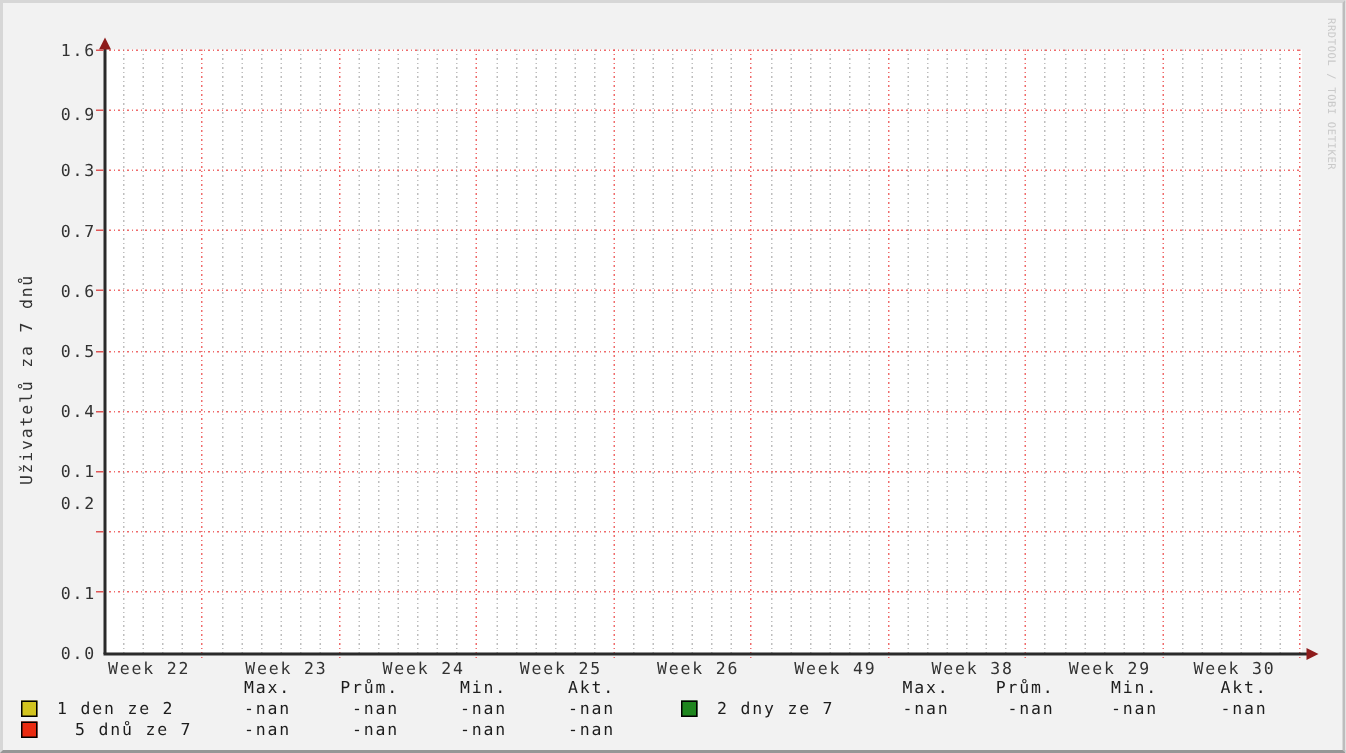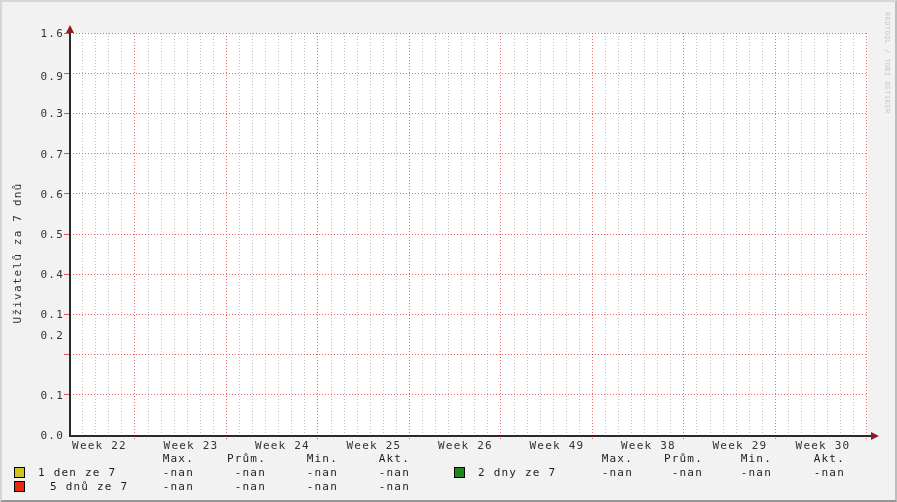--- a/index.html
+++ b/index.html
@@ -155,21 +155,21 @@
   <div id="legend">
       <div class="leg col" style="left: 130px; top: 450px;">Max.</div>
       <div class="leg col" style="left: 202px; top: 450px;">Prům.</div>
       <div class="leg col" style="left: 274px; top: 450px;">Min.</div>
       <div class="leg col" style="left: 346px; top: 450px;">Akt.</div>
       <div class="leg col" style="left: 569px; top: 450px;">Max.</div>
       <div class="leg col" style="left: 639px; top: 450px;">Prům.</div>
       <div class="leg col" style="left: 708px; top: 450px;">Min.</div>
       <div class="leg col" style="left: 781px; top: 450px;">Akt.</div>
       <div class="swatch" style="left: 12px; top: 465px; background: rgb(210, 196, 30);"></div>
-      <div class="leg" style="left: 36px; top: 464px;">1 den ze 7</div>
+      <div class="leg" style="left: 36px; top: 464px;">1 den ze 2</div>
       <div class="leg col" style="left: 130px; top: 464px;">-nan</div>
       <div class="leg col" style="left: 202px; top: 464px;">-nan</div>
       <div class="leg col" style="left: 274px; top: 464px;">-nan</div>
       <div class="leg col" style="left: 346px; top: 464px;">-nan</div>
       <div class="swatch" style="left: 12px; top: 479px; background: rgb(234, 42, 16);"></div>
       <div class="leg" style="left: 48px; top: 478px;">5 dnů ze 7</div>
       <div class="leg col" style="left: 130px; top: 478px;">-nan</div>
       <div class="leg col" style="left: 202px; top: 478px;">-nan</div>
       <div class="leg col" style="left: 274px; top: 478px;">-nan</div>
       <div class="leg col" style="left: 346px; top: 478px;">-nan</div>

